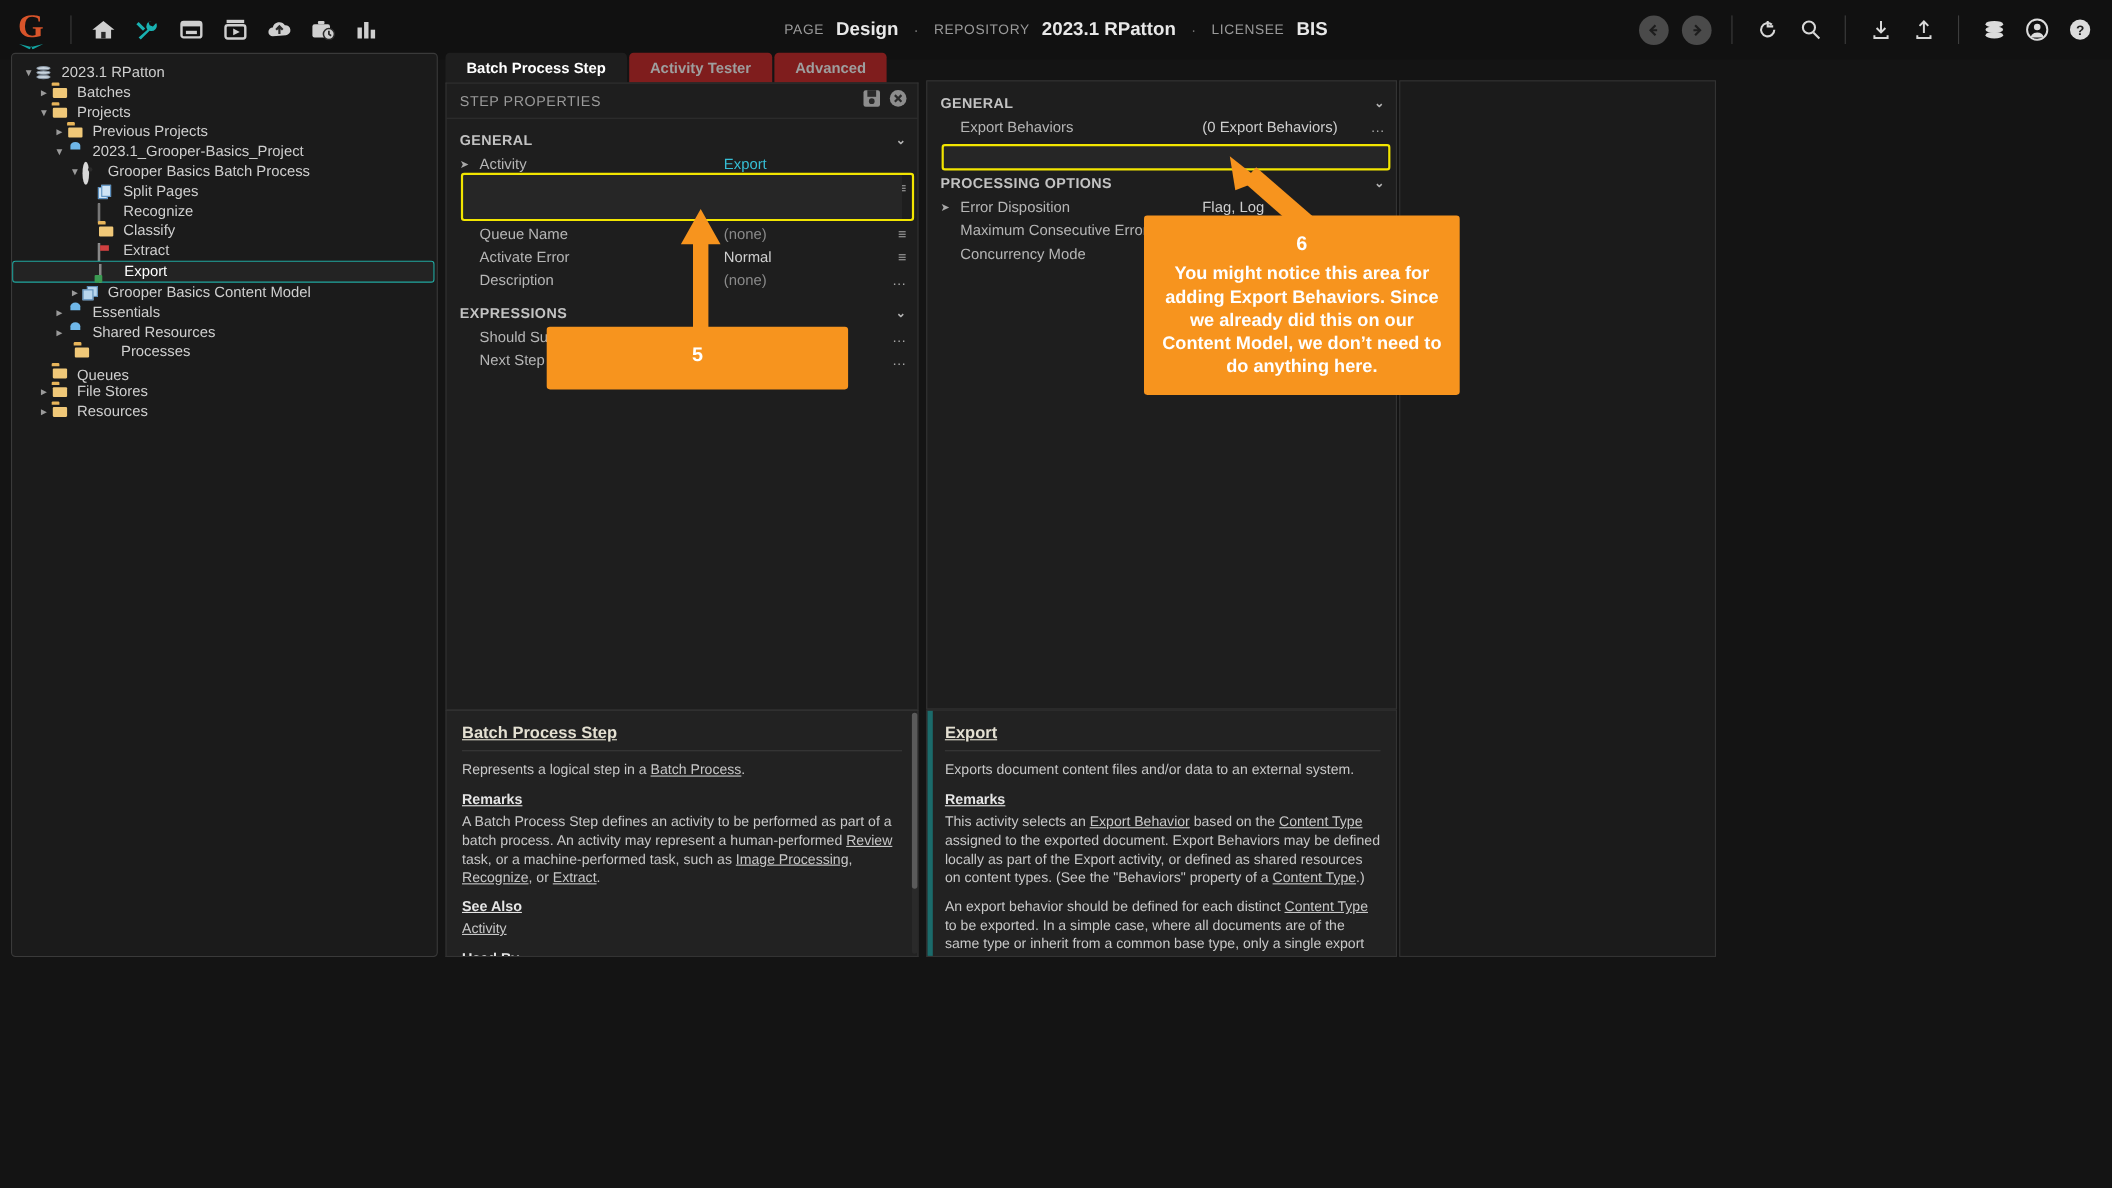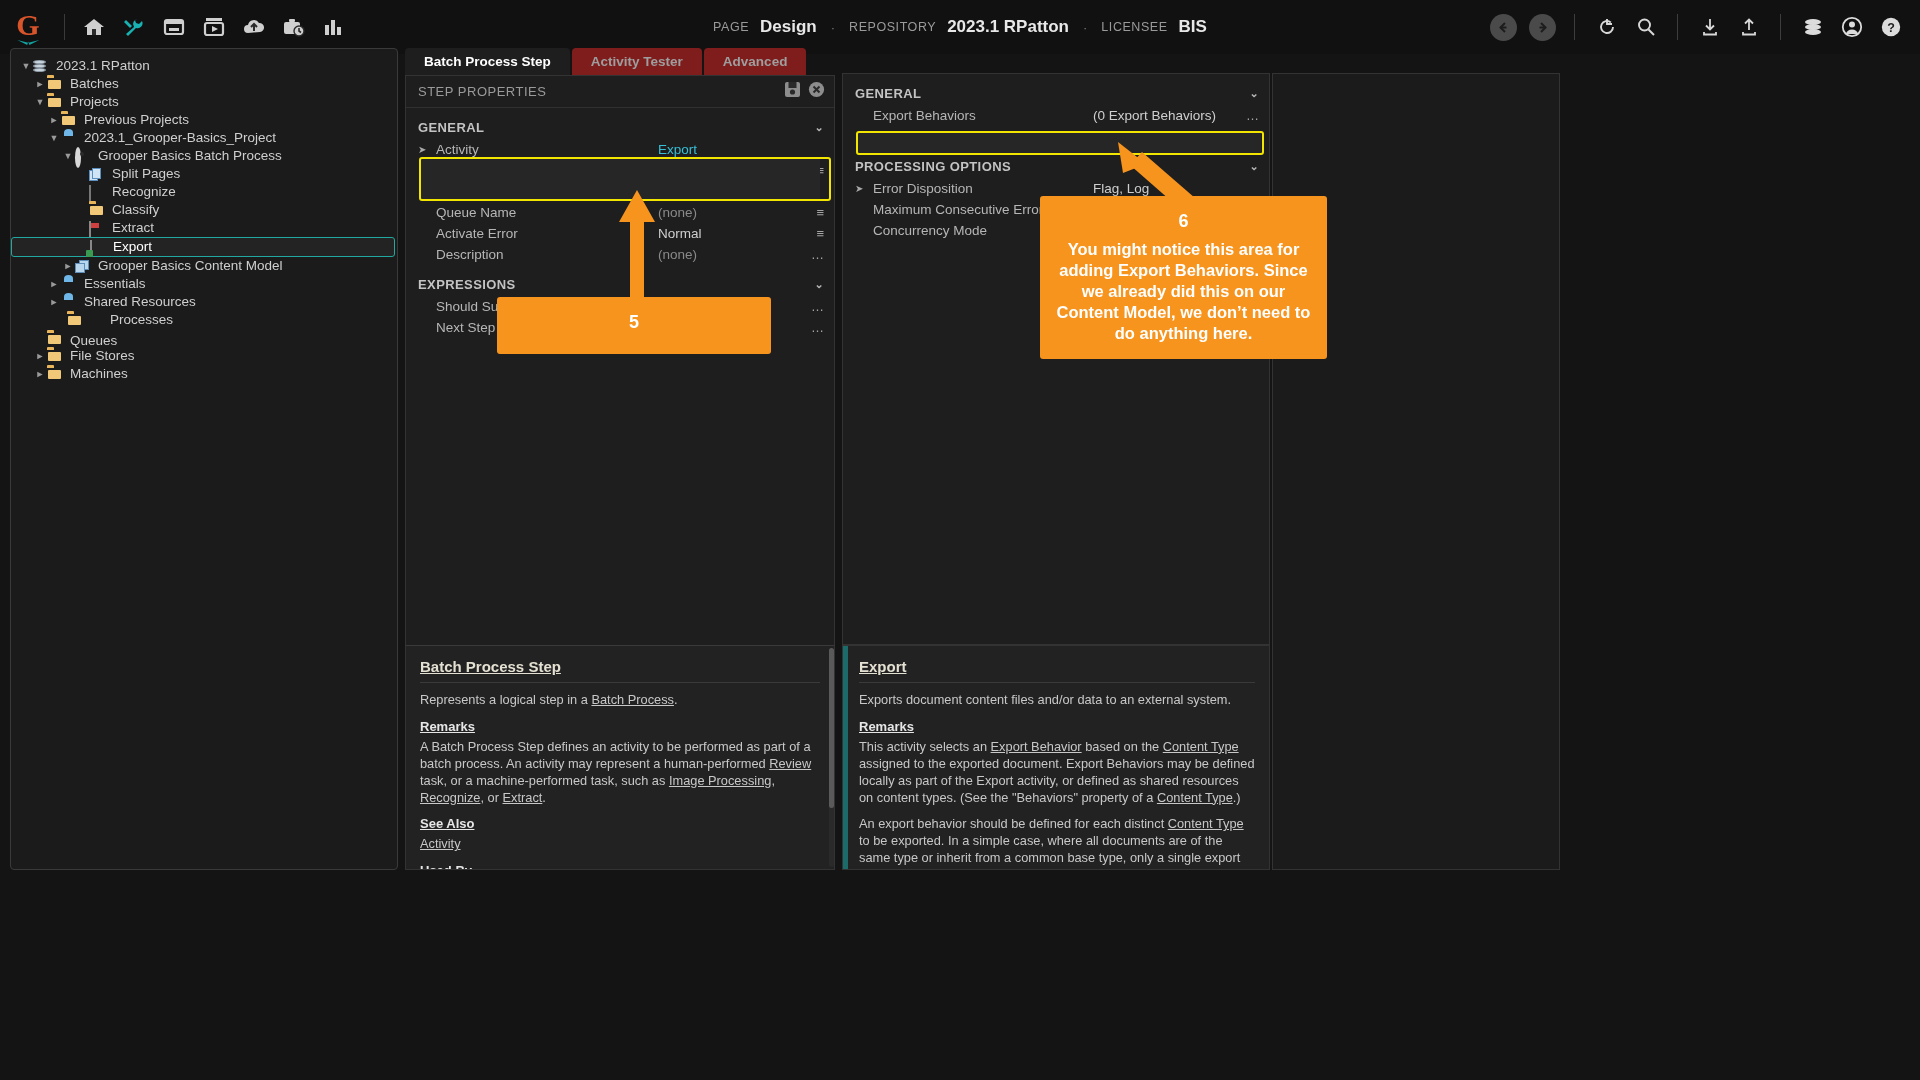--- a/index.html
+++ b/index.html
@@ -421,21 +421,21 @@
         <span class="tr-label">Queues</span>
       </div>
       <div class="tree-row" style="padding-left: 22px;">
         <span class="twisty">►</span>
         <span class="tr-icon"><span class="ic-folder"></span></span>
         <span class="tr-label">File Stores</span>
       </div>
       <div class="tree-row" style="padding-left: 22px;">
         <span class="twisty">►</span>
         <span class="tr-icon"><span class="ic-folder"></span></span>
-        <span class="tr-label">Machines</span>
+        <span class="tr-label">Resources</span>
       </div>
     </div>
 </div>
 
 <div class="tabbar" id="tabbar">
     <div class="tab active">Batch Process Step</div>
     <div class="tab">Activity Tester</div>
     <div class="tab">Advanced</div>
   </div>
 

